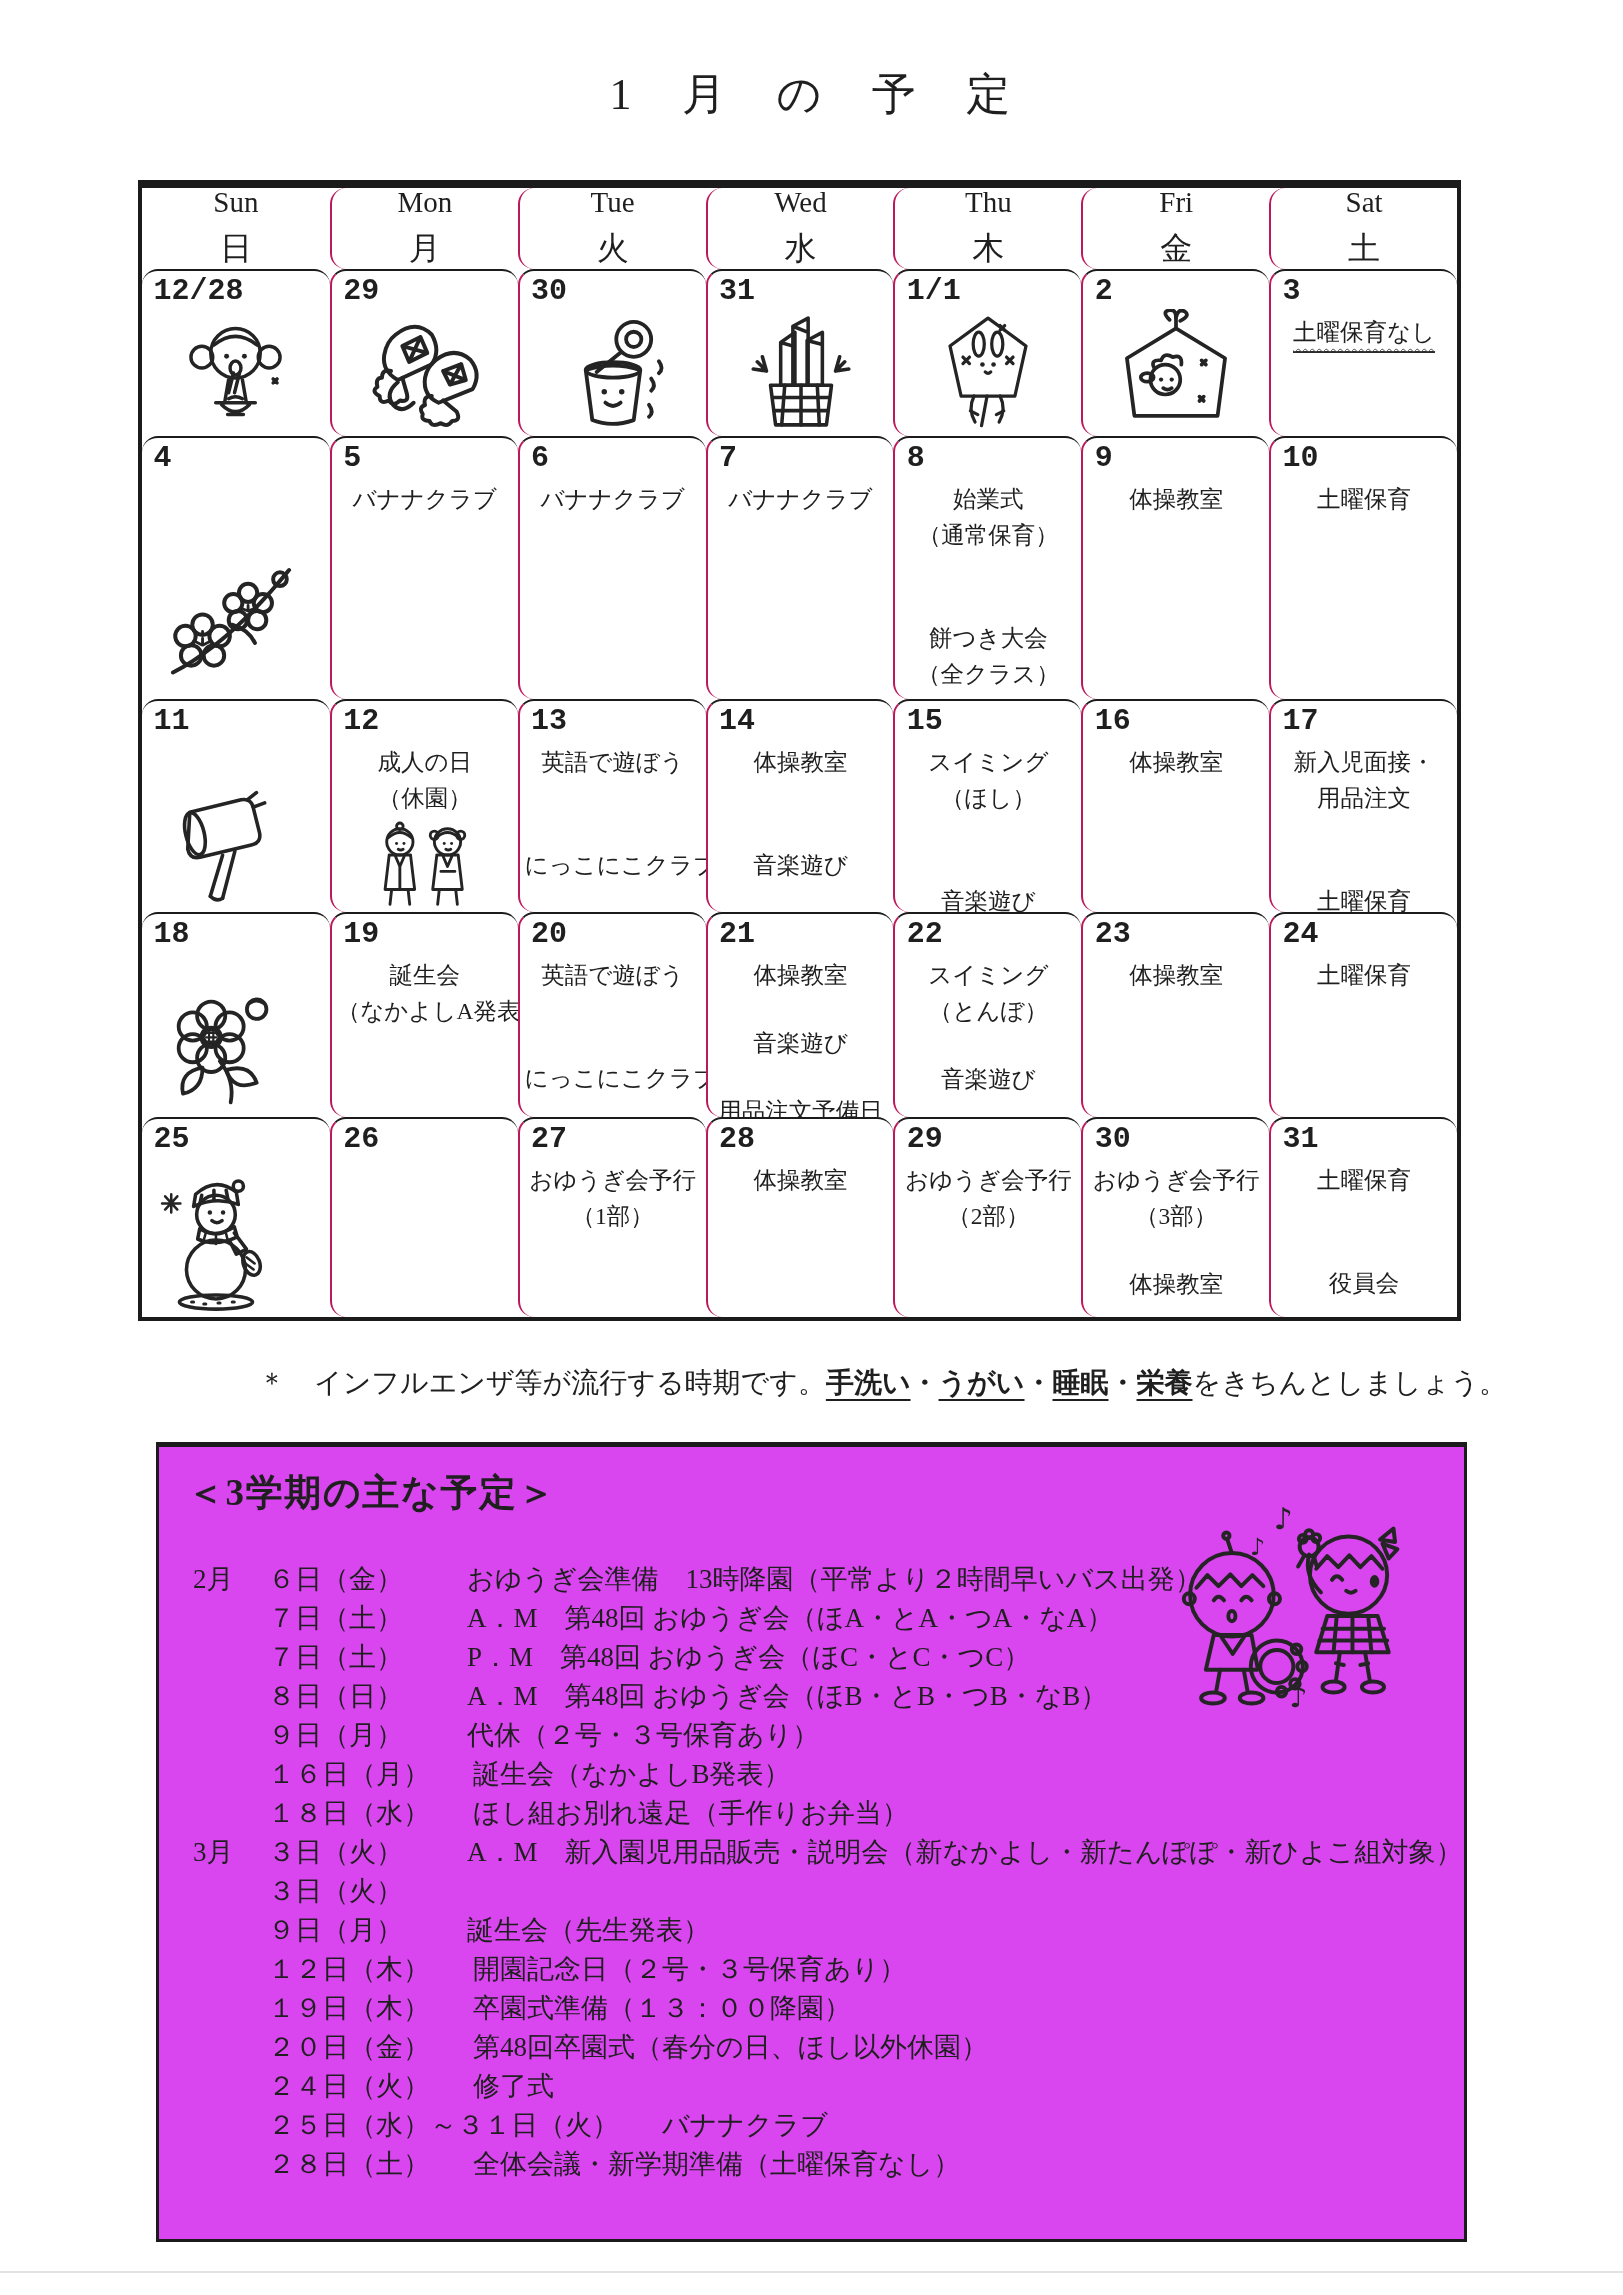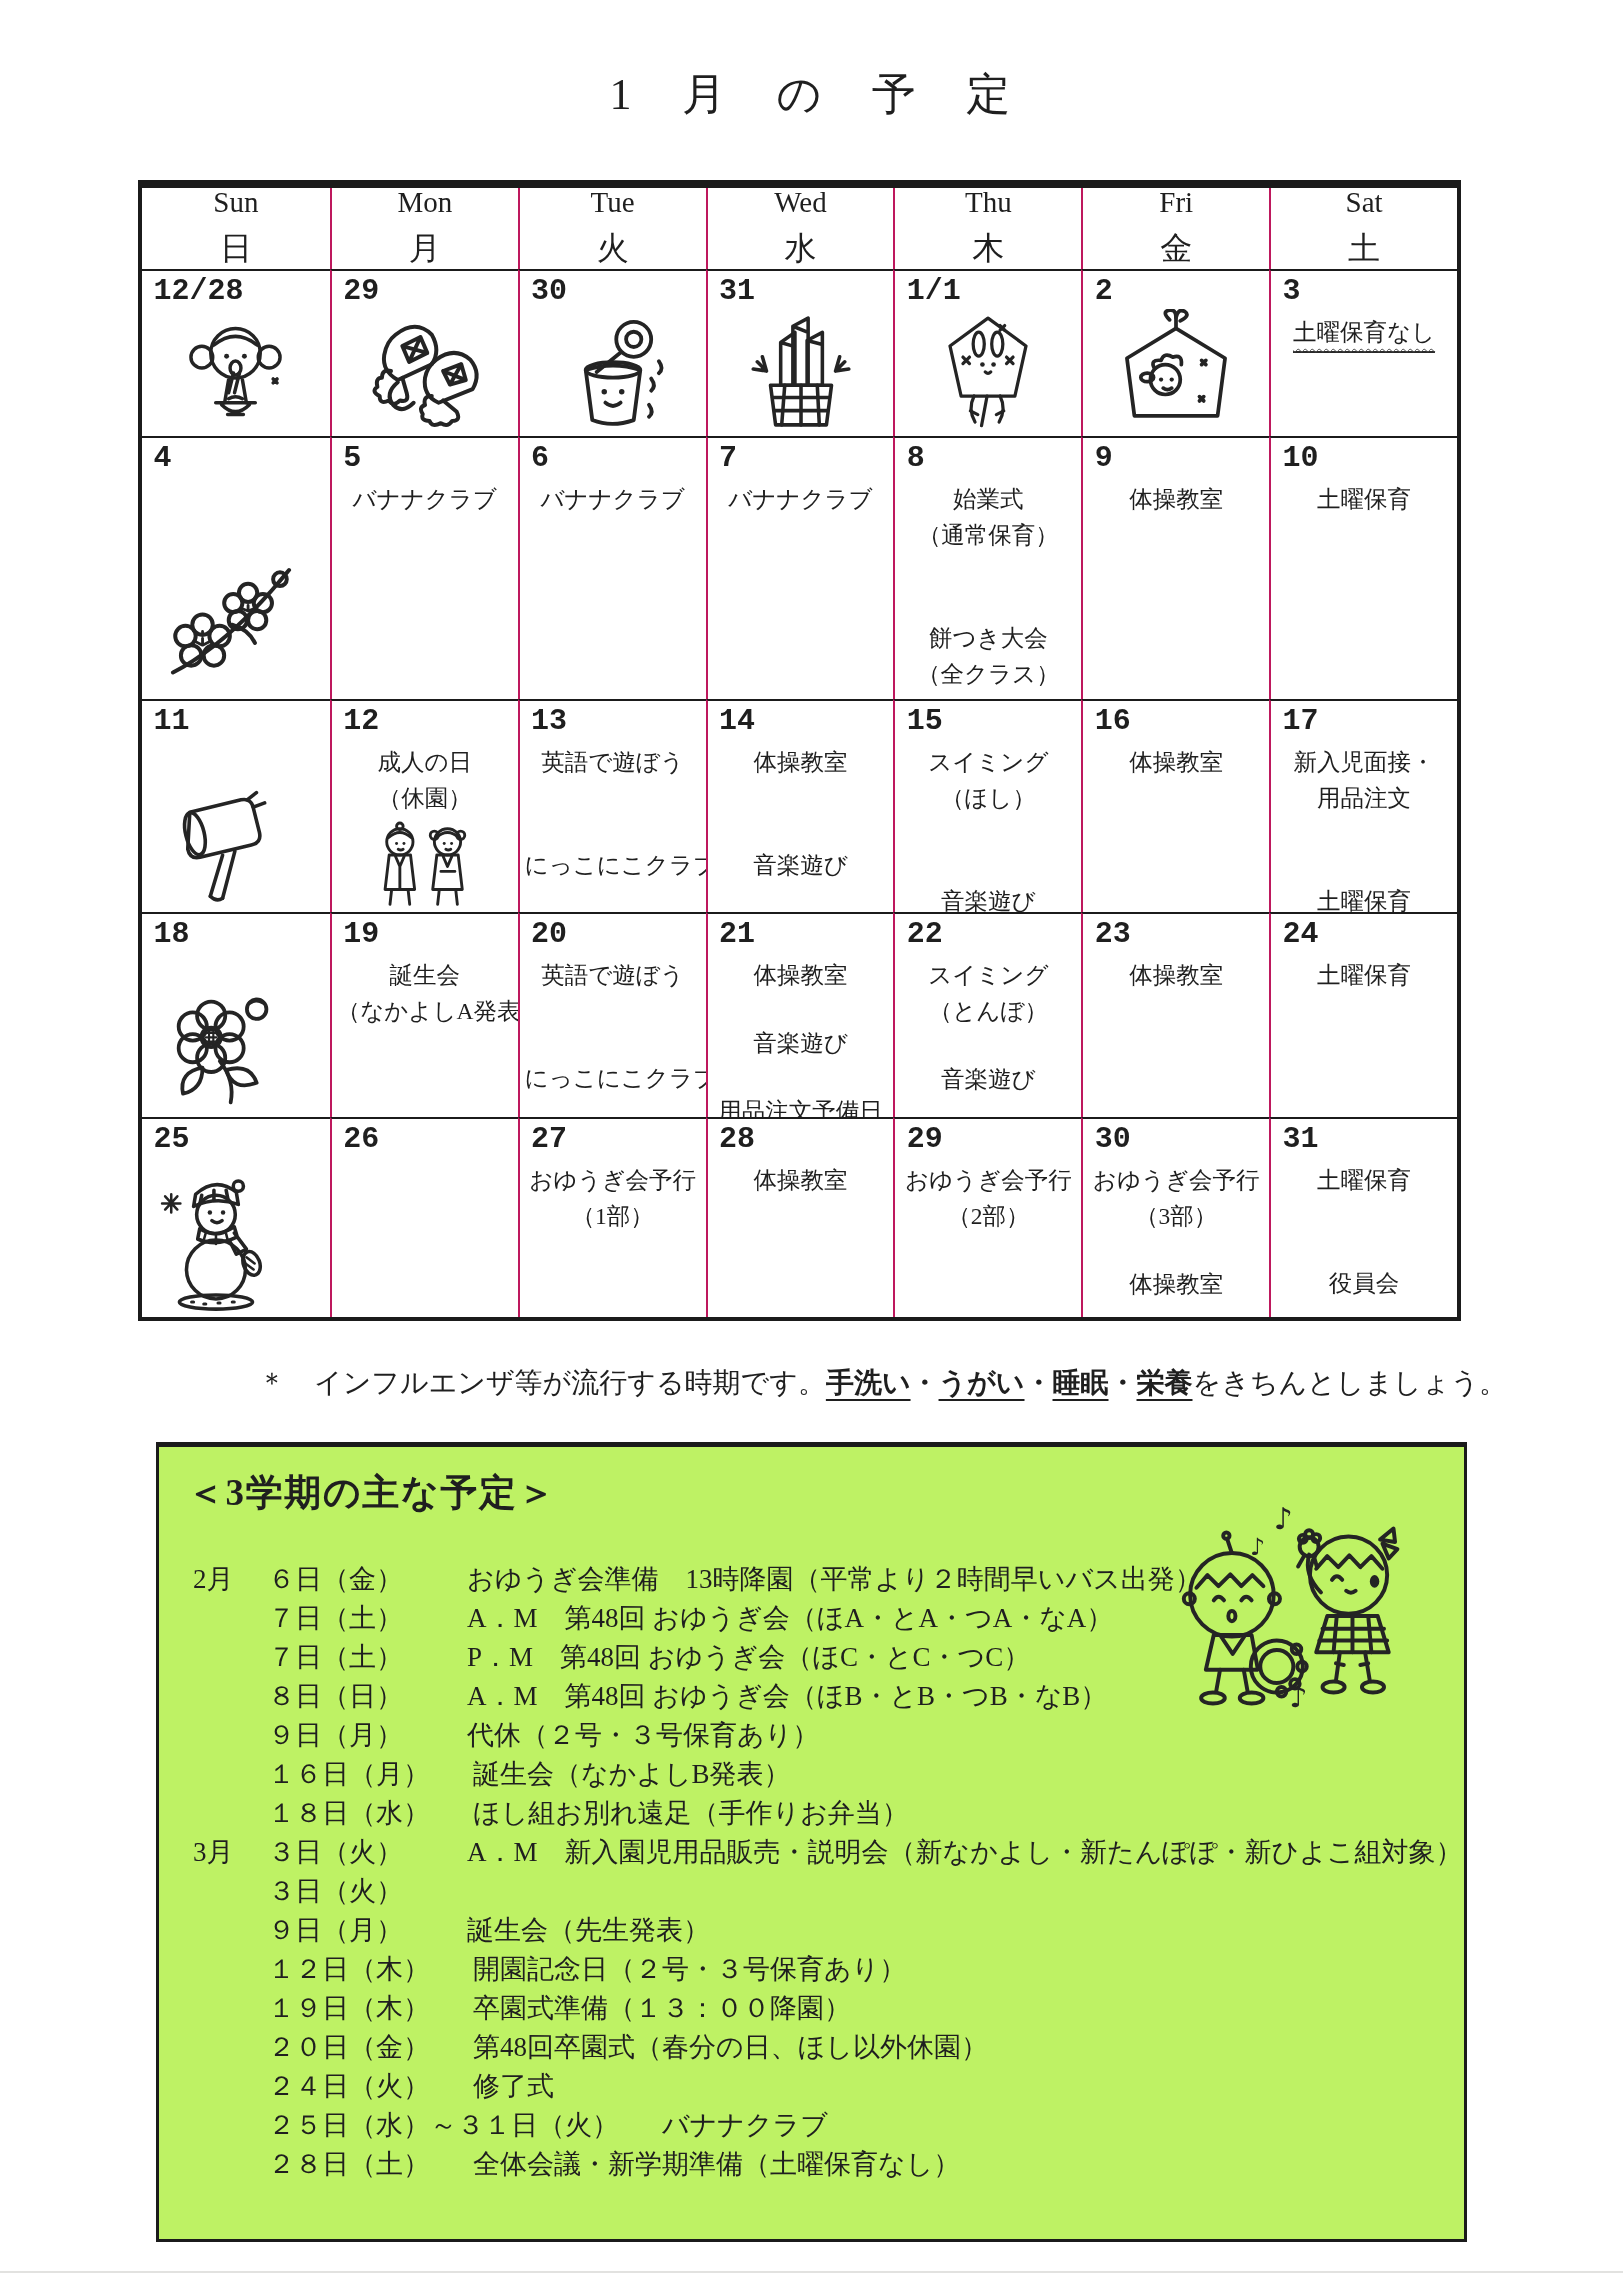--- a/index.html
+++ b/index.html
@@ -13,21 +13,21 @@
     position:absolute;top:36px;left:0;width:100%;text-align:center;
     font-size:44px;font-weight:400;letter-spacing:3.2px;
   }
   
   .cal{
     position:absolute;left:138px;top:180px;width:1315px;
     display:grid;grid-template-columns:repeat(7,1fr);
     grid-template-rows:81px 167px 263px 213px 205px 200px;
     border:4px solid #1b1b1b;border-top-width:8px;background:#fff;
   }
-  .c{position:relative;overflow:hidden;display:flex;flex-direction:column;padding:1.6px 4.9px;}
+  .c{position:relative;overflow:hidden;display:flex;flex-direction:column;padding:1.6px 4.9px;border-radius:16px;}
   .bl{border-left:2px solid #be185d;}
   .bt{border-top:2.4px solid #1b1b1b;}
   .hc{align-items:center;justify-content:center;gap:8px;}
   .hc .en{font-size:29px;}
   .hc .ja{font-size:32px;}
   .daynum{font-size:30px;font-weight:700;padding:3.2px 0 0 6.5px;line-height:1.05;font-family:Liberation Mono, monospace;}
   .evs{text-align:center;font-size:23.5px;line-height:36px;margin-top:6.5px;}
   .ev{white-space:nowrap;}
   .ev.g1{margin-top:32px;}
   .ev.g2{margin-top:67px;}
@@ -39,21 +39,21 @@
   .iconwrap{display:flex;justify-content:center;margin:1.6px auto 4.9px;}
   .iconwrap.left{margin:auto auto 4.9px 9.7px;}
   .iconwrap.center-mid{margin:auto;}
   
   .note{position:absolute;top:1336px;left:258px;font-size:28px;white-space:nowrap;}
   .note .em{font-weight:700;}
   .note .ul{text-decoration:underline;text-decoration-thickness:2px;text-underline-offset:6.5px;}
   
   .box{
     position:absolute;left:156px;top:1442px;width:1305px;height:792px;
-    border:3.2px solid #1b1b1b;border-top-width:5.7px;background:#bef264;
+    border:3.2px solid #1b1b1b;border-top-width:5.7px;background:#d946ef;
   }
   .box-title{margin:21px 0 0 28px;font-size:37px;font-weight:700;letter-spacing:1.6px;}
   .rows{margin:42px 0 0 34px;}
   .r{display:flex;white-space:nowrap;font-size:27px;line-height:39px;}
   .r .m{width:75px;flex:none;}
   .r .d{min-width:156px;flex:none;text-align:left;}
   .r .t{margin-left:43px;}
   .mascot{position:absolute;top:49px;right:39px;}
   
   .scanline{position:absolute;left:0;top:2271px;width:100%;height:2.4px;background:#dddddad6;}

